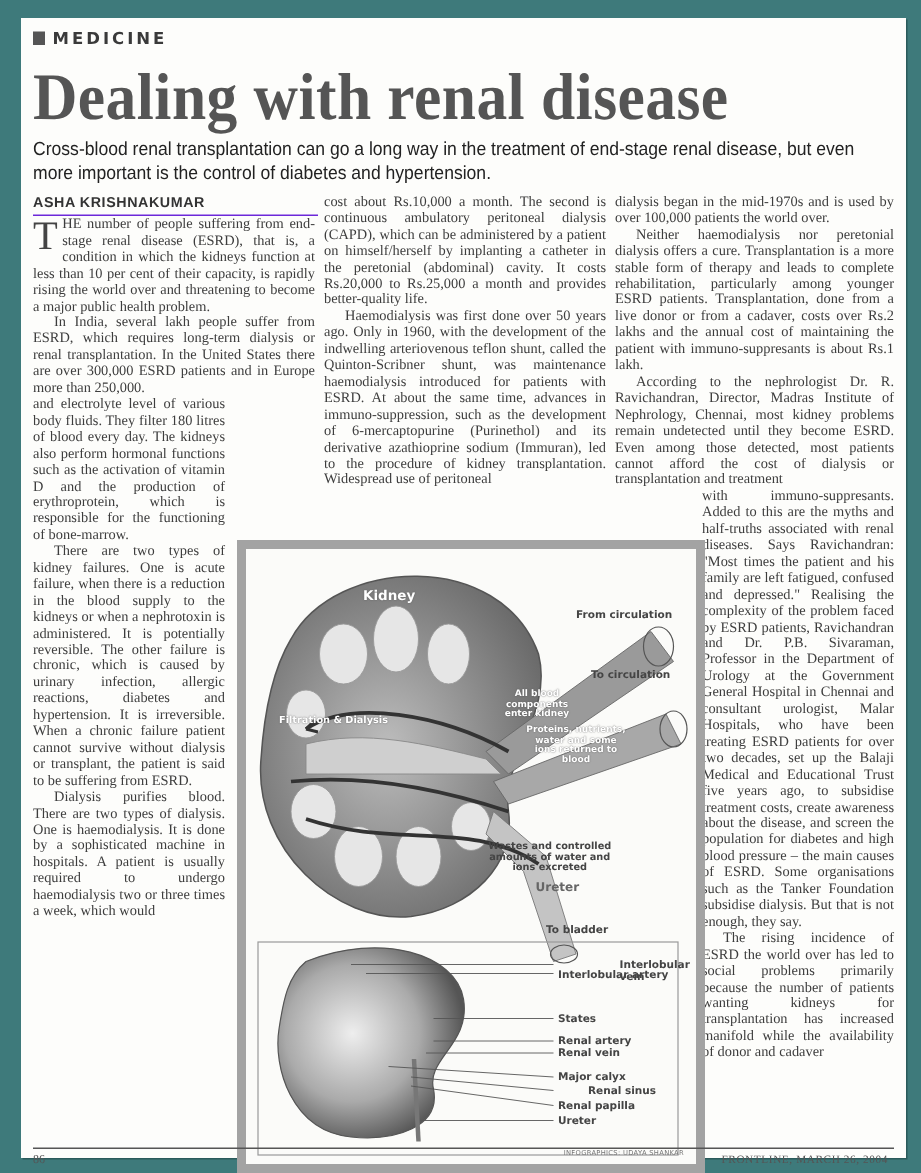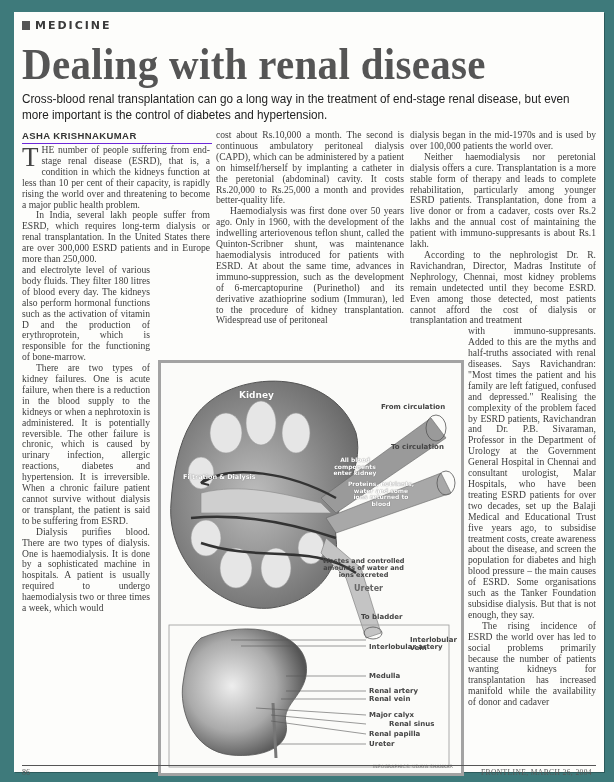--- a/index.html
+++ b/index.html
@@ -12,21 +12,21 @@
   .byline{position:absolute;left:8px;top:118px;width:190px;font-family:"Liberation Sans",sans-serif;font-weight:bold;font-size:9.5px;color:#333;letter-spacing:0.4px;border-bottom:1px solid #6d28d9;padding-bottom:2px;}
   .col{position:absolute;font-size:9.6px;line-height:10.9px;color:#3d3d3d;text-align:justify;}
   .col p{margin:0;text-indent:14px;}
   .col p.first{text-indent:0;}
   .dropcap{float:left;font-size:27px;line-height:20px;margin:2px 3px 0 0;color:#444;}
   .c1{left:8px;top:133px;width:188px;}
   .c2{left:202px;top:118px;width:188px;}
   .c3{left:396px;top:118px;width:186px;}
   .narrow1{width:128px;}
   .narrow3{margin-left:58px;}
-  .figure{position:absolute;left:144px;top:348px;width:300px;height:410px;border:3px solid #a3a3a3;background:#fbfbf9;}
+  .figure{position:absolute;left:144px;top:348px;width:300px;height:410px;border:6px solid #a3a3a3;background:#fbfbf9;}
   .figure svg{position:absolute;left:0;top:0;}
   .figlabel{position:absolute;font-family:"DejaVu Sans","Liberation Sans",sans-serif;font-weight:bold;font-size:7px;color:#444;line-height:8px;text-align:center;}
   .figlabel.l{text-align:left;}
   .figlabel.w{color:#fff;text-shadow:0 0 1px #555;}
   .credit{position:absolute;right:8px;bottom:4px;font-family:"DejaVu Sans",sans-serif;font-size:4.5px;color:#777;letter-spacing:0.2px;}
   .footrule{position:absolute;left:8px;right:8px;top:753px;height:1px;background:#555;}
   .pagenum{position:absolute;left:8px;top:756px;font-size:8px;color:#555;}
   .dateline{position:absolute;right:12px;top:756px;font-size:7.5px;color:#555;letter-spacing:0.4px;}
 </style>
 </head>
@@ -130,21 +130,21 @@
     <div class="figlabel" style="left:230px;top:80px;">To circulation</div>
     <div class="figlabel w" style="left:168px;top:94px;width:52px;font-size:6px;line-height:6.5px;">All blood components enter kidney</div>
     <div class="figlabel w" style="left:22px;top:110px;font-size:6.5px;">Filtration &amp; Dialysis</div>
     <div class="figlabel w" style="left:185px;top:118px;width:70px;font-size:6px;line-height:6.5px;">Proteins, nutrients, water and some ions returned to blood</div>
     <div class="figlabel" style="left:160px;top:195px;width:85px;font-size:6.5px;line-height:7px;">Wastes and controlled amounts of water and ions excreted</div>
     <div class="figlabel" style="left:193px;top:222px;font-size:8px;color:#666;">Ureter</div>
     <div class="figlabel" style="left:200px;top:250px;">To bladder</div>
 
     <div class="figlabel l" style="left:208px;top:273px;padding-left:41px;">Interlobular vein</div>
     <div class="figlabel l" style="left:208px;top:280px;">Interlobular artery</div>
-    <div class="figlabel l" style="left:208px;top:309px;">Medulla</div>
+    <div class="figlabel l" style="left:208px;top:309px;">States</div>
     <div class="figlabel l" style="left:208px;top:324px;">Renal artery</div>
     <div class="figlabel l" style="left:208px;top:332px;">Renal vein</div>
     <div class="figlabel l" style="left:208px;top:348px;">Major calyx</div>
     <div class="figlabel l" style="left:208px;top:357px;margin-left:20px;">Renal sinus</div>
     <div class="figlabel l" style="left:208px;top:367px;">Renal papilla</div>
     <div class="figlabel l" style="left:208px;top:377px;">Ureter</div>
 
     <div class="credit">INFOGRAPHICS: UDAYA SHANKAR</div>
   </div>
 

